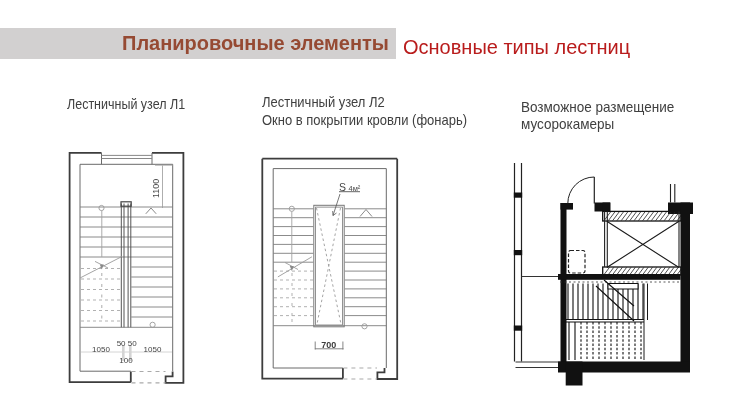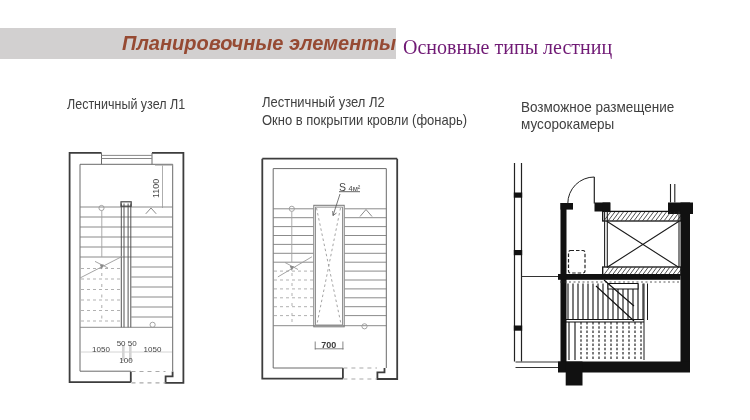--- a/index.html
+++ b/index.html
@@ -4,23 +4,23 @@
 <style>
   html,body{margin:0;padding:0;}
   body{width:750px;height:420px;background:#fff;font-family:"Liberation Sans",sans-serif;position:relative;overflow:hidden;}
   .abs{position:absolute;}
 </style>
 </head>
 <body>
 
 <div class="abs" style="left:0;top:28px;width:396px;height:31px;background:#d2d0d0;"></div>
 
-<div class="abs" style="left:122px;top:28px;height:47px;line-height:31px;font-size:20px;font-weight:bold;color:#964a33;white-space:nowrap;font-style:italic;">Планировочные элементы</div>
-
-<div class="abs" style="left:403px;top:36px;font-size:20px;color:#701a75;white-space:nowrap;font-family:Liberation Serif, serif;">Основные типы лестниц</div>
+<div class="abs" style="left:122px;top:28px;height:47px;line-height:31px;font-size:20px;font-weight:bold;color:#964a33;white-space:nowrap;">Планировочные элементы</div>
+
+<div class="abs" style="left:403px;top:36px;font-size:20px;color:#b91c1c;white-space:nowrap;">Основные типы лестниц</div>
 
 <div class="abs" style="left:67px;top:95px;font-size:15px;color:#404040;white-space:nowrap;transform:scaleX(0.833);transform-origin:left top;">Лестничный узел Л1</div>
 
 <div class="abs" style="left:262px;top:93px;font-size:15px;color:#404040;white-space:nowrap;line-height:18px;transform:scaleX(0.866);transform-origin:left top;">Лестничный узел Л2<br>Окно в покрытии кровли (фонарь)</div>
 
 <div class="abs" style="left:521px;top:98px;font-size:15px;color:#404040;white-space:nowrap;line-height:17px;transform:scaleX(0.9);transform-origin:left top;">Возможное размещение<br>мусорокамеры</div>
 
 <svg class="abs" style="left:55px;top:145px;" width="140" height="250" viewBox="55 145 140 250">
 
   <g stroke="#3d3d3d" stroke-width="1.8" fill="none">

